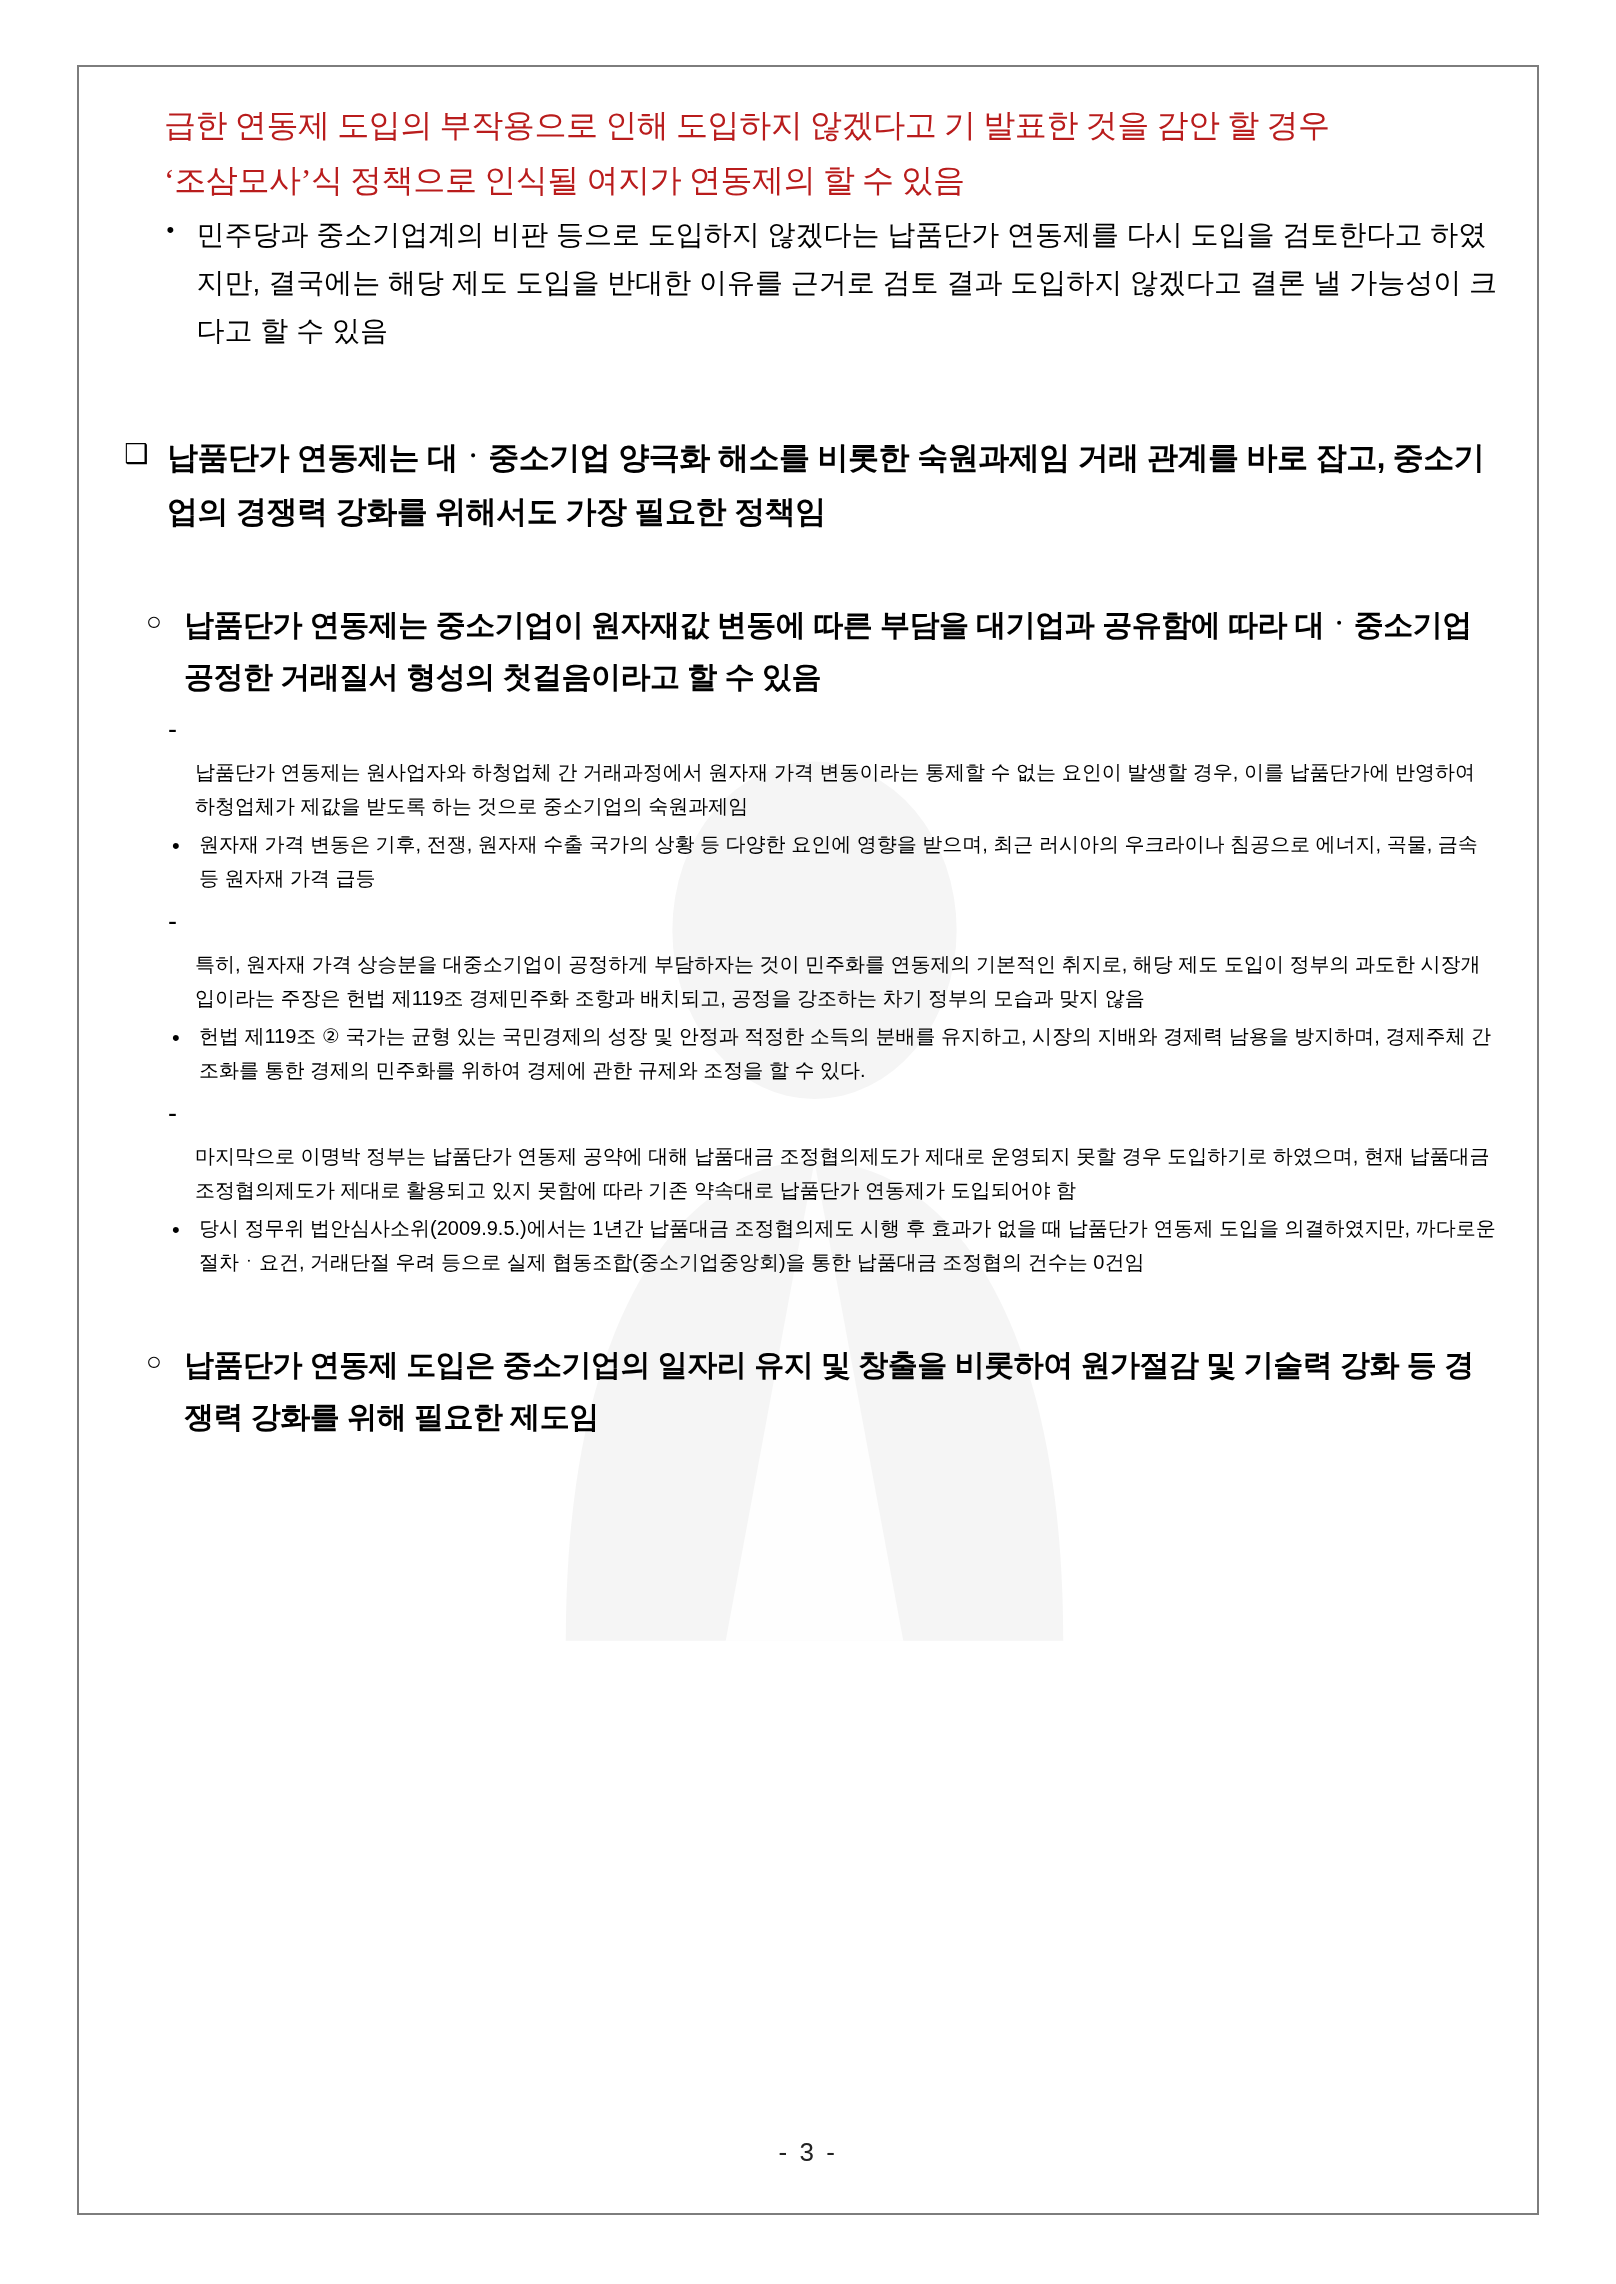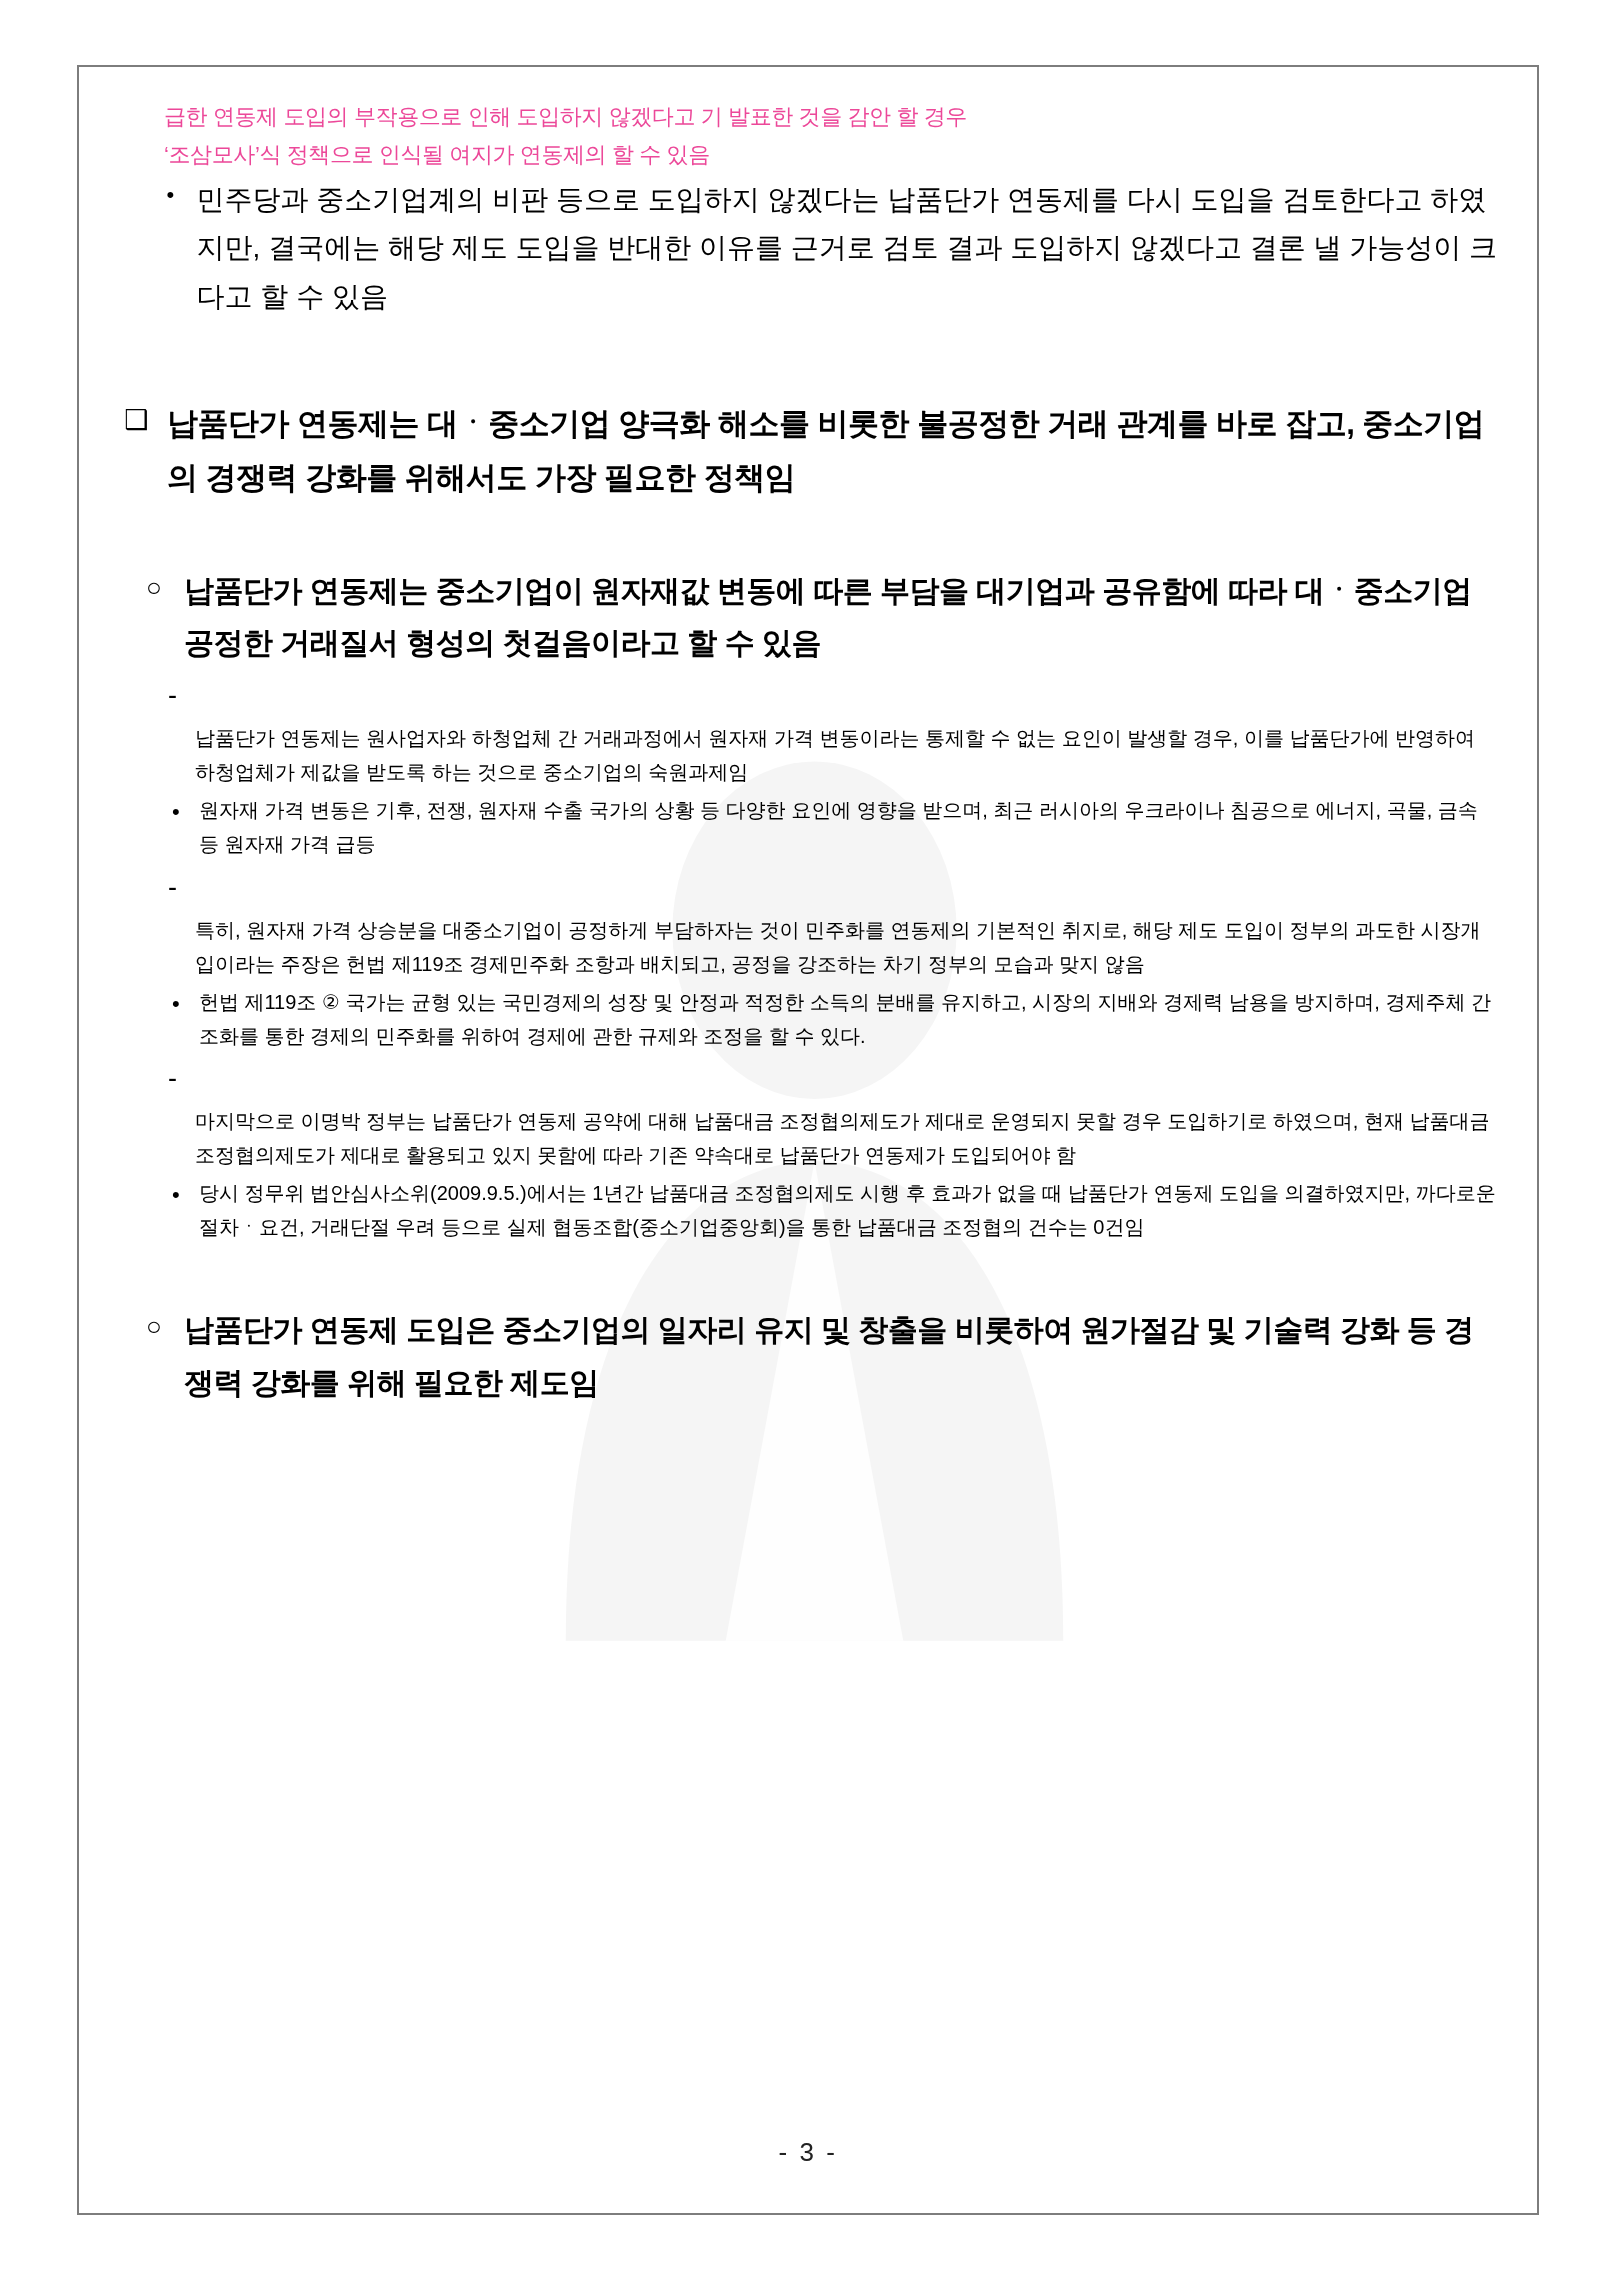--- a/index.html
+++ b/index.html
@@ -37,25 +37,26 @@
     pointer-events: none;
   }
   .content {
     position: absolute;
     left: 124px;
     top: 98px;
     width: 1375px;
   }
   
   .line {
-    font-size: 22px;
-    line-height: 1.72;
-    color: #ec4899;
+    font-size: 32px;
+    line-height: 1.72;
+    color: #b91c1c;
     letter-spacing: -0.4px;
     word-break: keep-all;
+    font-family: Liberation Serif, serif;
   }
   .indent-cont {
     padding-left: 40px;
     text-indent: 0;
   }
   .bullet-row {
     display: flex;
     align-items: flex-start;
   }
   .bullet-mark {
@@ -182,21 +183,21 @@
     <div class="line top-cont">급한 연동제 도입의 부작용으로 인해 도입하지 않겠다고 기 발표한 것을 감안 할 경우</div>
     <div class="line top-cont">‘조삼모사’식 정책으로 인식될 여지가 연동제의 할 수 있음</div>
 
     <div class="bullet-row lvl-dot indent-cont">
       <div class="bullet-mark">•</div>
       <div class="bullet-text">민주당과 중소기업계의 비판 등으로 도입하지 않겠다는 납품단가 연동제를 다시 도입을 검토한다고 하였지만, 결국에는 해당 제도 도입을 반대한 이유를 근거로 검토 결과 도입하지 않겠다고 결론 낼 가능성이 크다고 할 수 있음</div>
     </div>
 
     <div class="bullet-row head-sq">
       <div class="bullet-mark">❑</div>
-      <div class="bullet-text">납품단가 연동제는 대ㆍ중소기업 양극화 해소를 비롯한 불공정한 거래 관계를 바로 잡고, 중소기업의 경쟁력 강화를 위해서도 가장 필요한 정책임</div>
+      <div class="bullet-text">납품단가 연동제는 대ㆍ중소기업 양극화 해소를 비롯한 숙원과제임 거래 관계를 바로 잡고, 중소기업의 경쟁력 강화를 위해서도 가장 필요한 정책임</div>
     </div>
 
     <div class="bullet-row head-ci">
       <div class="bullet-mark">○</div>
       <div class="bullet-text">납품단가 연동제는 중소기업이 원자재값 변동에 따른 부담을 대기업과 공유함에 따라 대ㆍ중소기업 공정한 거래질서 형성의 첫걸음이라고 할 수 있음</div>
     </div>
 
     <div class="bullet-row lvl-dash">
       <div class="bullet-mark">-</div>
       <div class="bullet-text">납품단가 연동제는 원사업자와 하청업체 간 거래과정에서 원자재 가격 변동이라는 통제할 수 없는 요인이 발생할 경우, 이를 납품단가에 반영하여 하청업체가 제값을 받도록 하는 것으로 중소기업의 숙원과제임</div>

